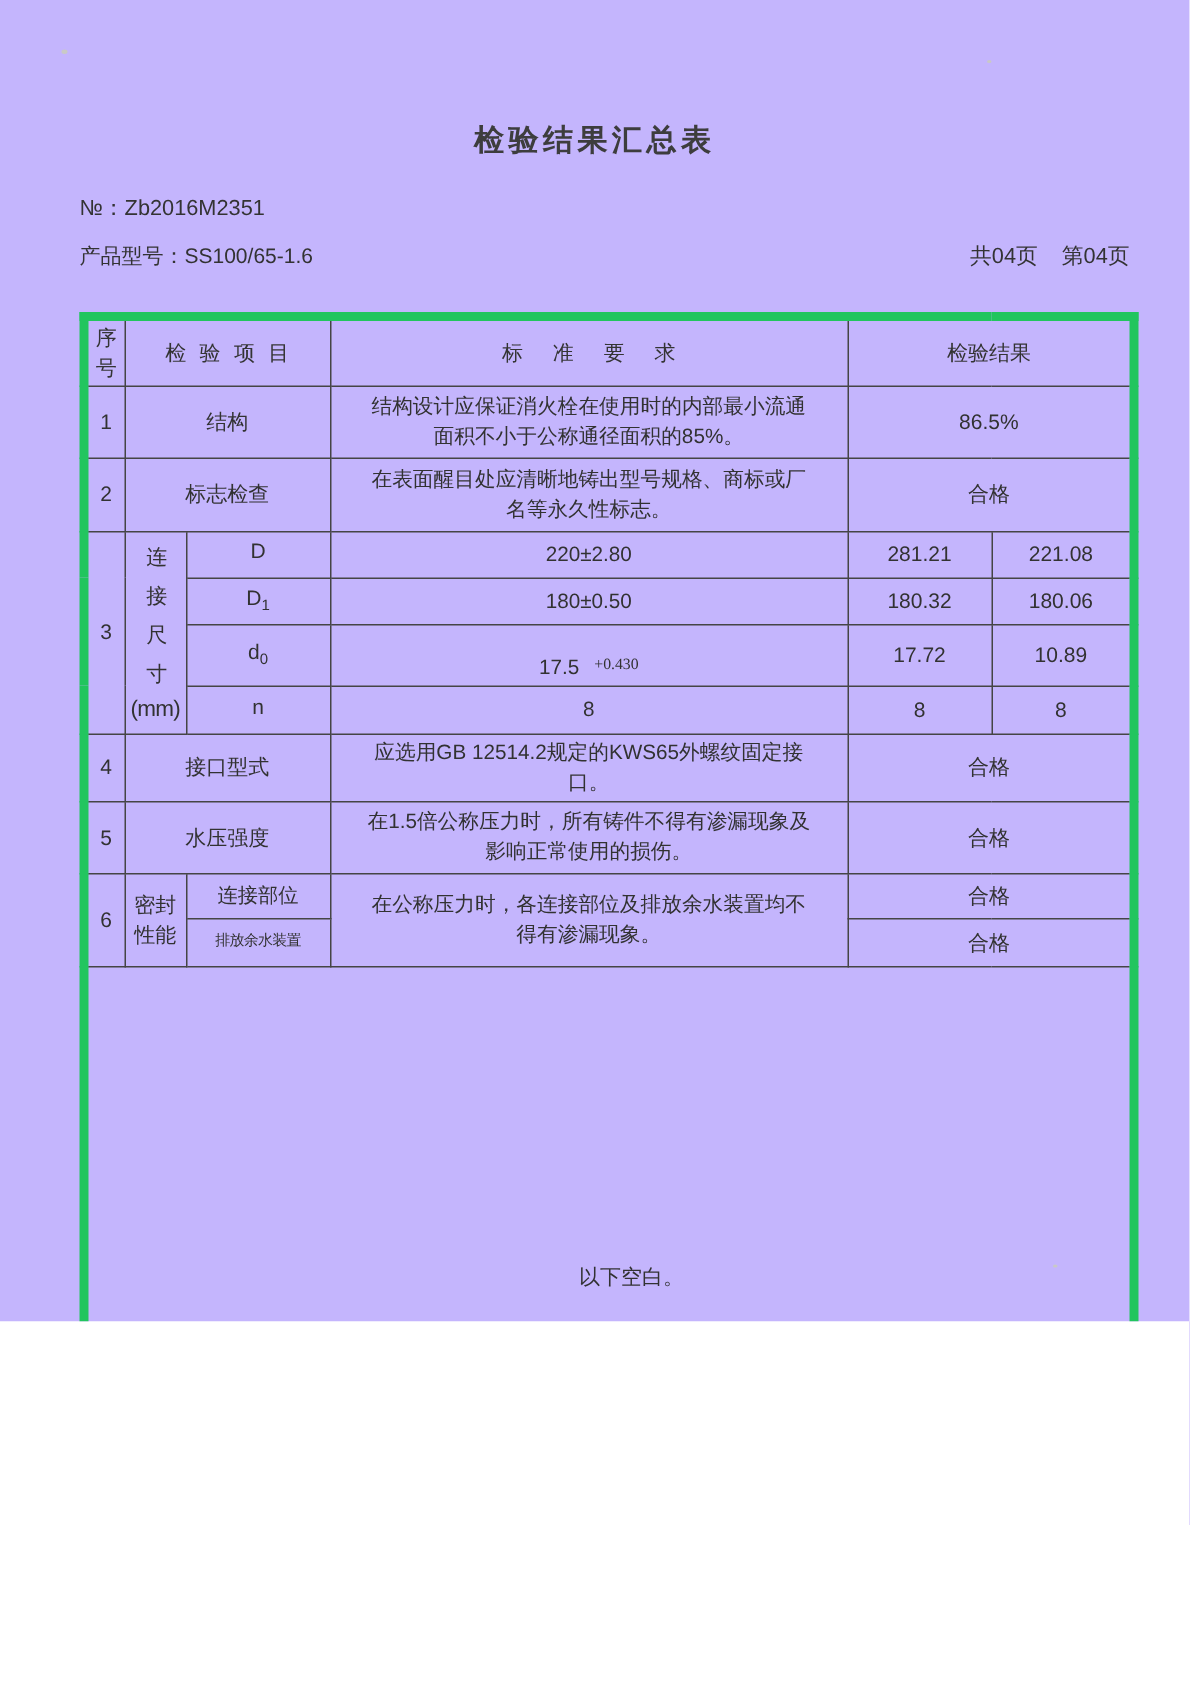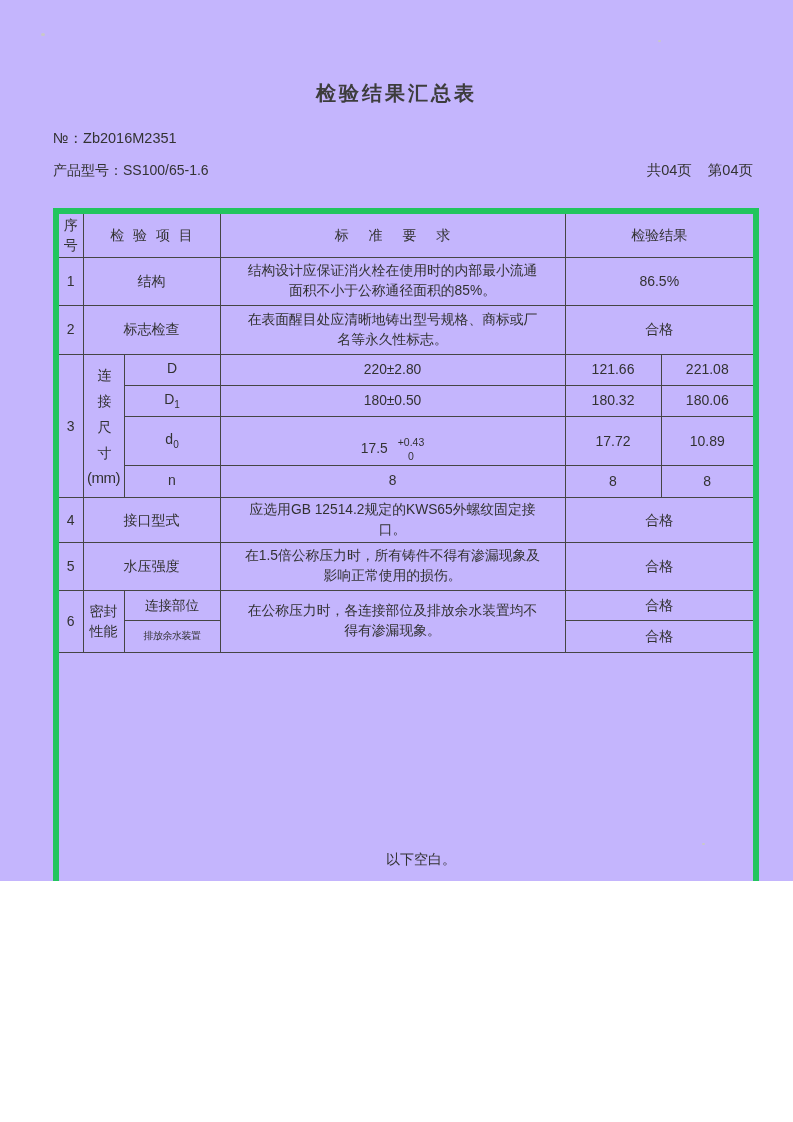--- a/index.html
+++ b/index.html
@@ -76,24 +76,25 @@
   .dim-label sub { font-size: 10px; }
   .tol-wrap {
     display: inline-flex;
     align-items: center;
     justify-content: center;
     gap: 10px;
     margin-top: 16px;
   }
   .tol-stack {
     display: inline-flex;
-    flex-direction: column;
+    flex-direction: row;
     font-size: 10.5px;
     line-height: 1.35;
     text-align: center;
+    font-family: Liberation Serif, serif;
   }
   td.blank-cell {
     vertical-align: top;
     text-align: left;
     padding: 24px 0 0 30px;
     font-size: 14px;
   }
   .doc-footer {
     margin-top: 20px;
     text-align: center;
@@ -154,21 +155,21 @@
       <td colspan="2">合格</td>
     </tr>
     <tr style="height:31px">
       <td rowspan="4">3</td>
       <td rowspan="4">
         <span class="vert-label">连接尺寸</span>
         <span class="vert-unit">(mm)</span>
       </td>
       <td class="dim-label"><span>D</span><sub></sub></td>
       <td class="std std-center">220±2.80</td>
-      <td>121.66</td>
+      <td>281.21</td>
       <td>221.08</td>
     </tr>
     <tr style="height:31px">
       <td class="dim-label"><span>D</span><sub>1</sub></td>
       <td class="std std-center">180±0.50</td>
       <td>180.32</td>
       <td>180.06</td>
     </tr>
     <tr style="height:34px">
       <td class="dim-label"><span>d</span><sub>0</sub></td>

